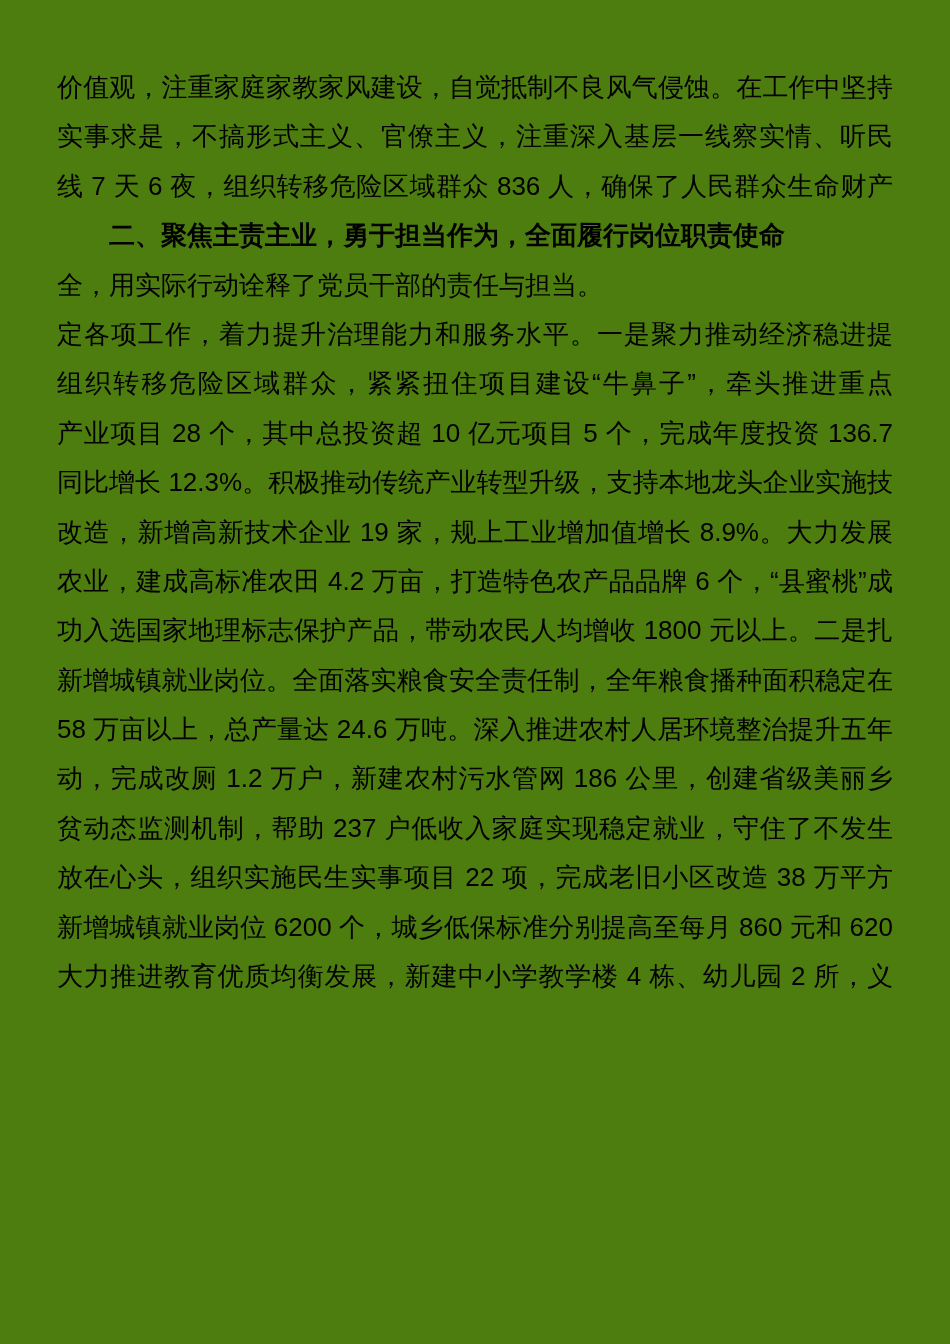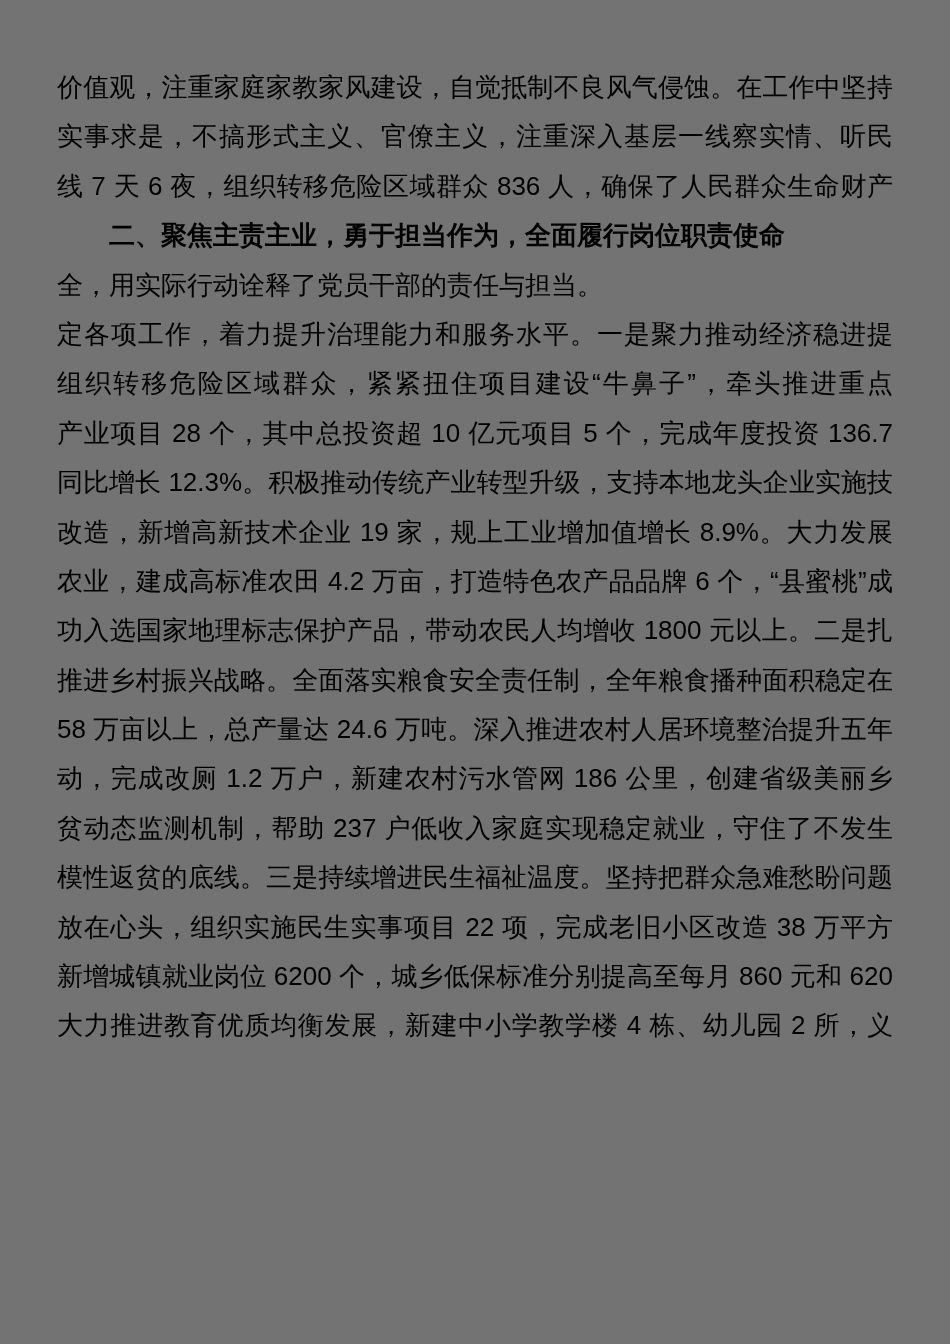--- a/index.html
+++ b/index.html
@@ -41,36 +41,35 @@
   .line.indent {
     text-indent: 52px;
   }
   .line.heading {
     font-weight: 700;
   }
 </style>
 </head>
 <body>
 
-<div class="page" style="background: #737373;">
+<div class="page" style="background: #4d7c0f;">
   <div class="text-block" id="doc-text" style="color: rgb(0, 0, 0);">
       <div class="line justify">价值观，注重家庭家教家风建设，自觉抵制不良风气侵蚀。在工作中坚持</div>
       <div class="line justify">实事求是，不搞形式主义、官僚主义，注重深入基层一线察实情、听民意、</div>
       <div class="line justify">线 7 天 6 夜，组织转移危险区域群众 836 人，确保了人民群众生命财产安</div>
       <div class="line heading indent">二、聚焦主责主业，勇于担当作为，全面履行岗位职责使命</div>
       <div class="line">全，用实际行动诠释了党员干部的责任与担当。</div>
       <div class="line justify">定各项工作，着力提升治理能力和服务水平。一是聚力推动经济稳进提质。</div>
       <div class="line justify">组织转移危险区域群众，紧紧扭住项目建设“牛鼻子”，牵头推进重点</div>
       <div class="line justify">产业项目 28 个，其中总投资超 10 亿元项目 5 个，完成年度投资 136.7 亿元，</div>
       <div class="line justify">同比增长 12.3%。积极推动传统产业转型升级，支持本地龙头企业实施技术</div>
       <div class="line justify">改造，新增高新技术企业 19 家，规上工业增加值增长 8.9%。大力发展现代</div>
       <div class="line justify">农业，建成高标准农田 4.2 万亩，打造特色农产品品牌 6 个，“县蜜桃”成</div>
       <div class="line justify">功入选国家地理标志保护产品，带动农民人均增收 1800 元以上。二是扎实</div>
-      <div class="line justify">推进乡村振兴战略。全面落实粮食安全责任制，全年粮食播种面积稳定在</div>
+      <div class="line justify">新增城镇就业岗位。全面落实粮食安全责任制，全年粮食播种面积稳定在</div>
       <div class="line justify">58 万亩以上，总产量达 24.6 万吨。深入推进农村人居环境整治提升五年行</div>
       <div class="line justify">动，完成改厕 1.2 万户，新建农村污水管网 186 公里，创建省级美丽乡村示</div>
       <div class="line justify">贫动态监测机制，帮助 237 户低收入家庭实现稳定就业，守住了不发生规</div>
-      <div class="line justify">模性返贫的底线。三是持续增进民生福祉温度。坚持把群众急难愁盼问题</div>
       <div class="line justify">放在心头，组织实施民生实事项目 22 项，完成老旧小区改造 38 万平方米，</div>
       <div class="line justify">新增城镇就业岗位 6200 个，城乡低保标准分别提高至每月 860 元和 620 元。</div>
       <div class="line justify">大力推进教育优质均衡发展，新建中小学教学楼 4 栋、幼儿园 2 所，义务</div>
     </div>
 </div>
 
 </body></html>

